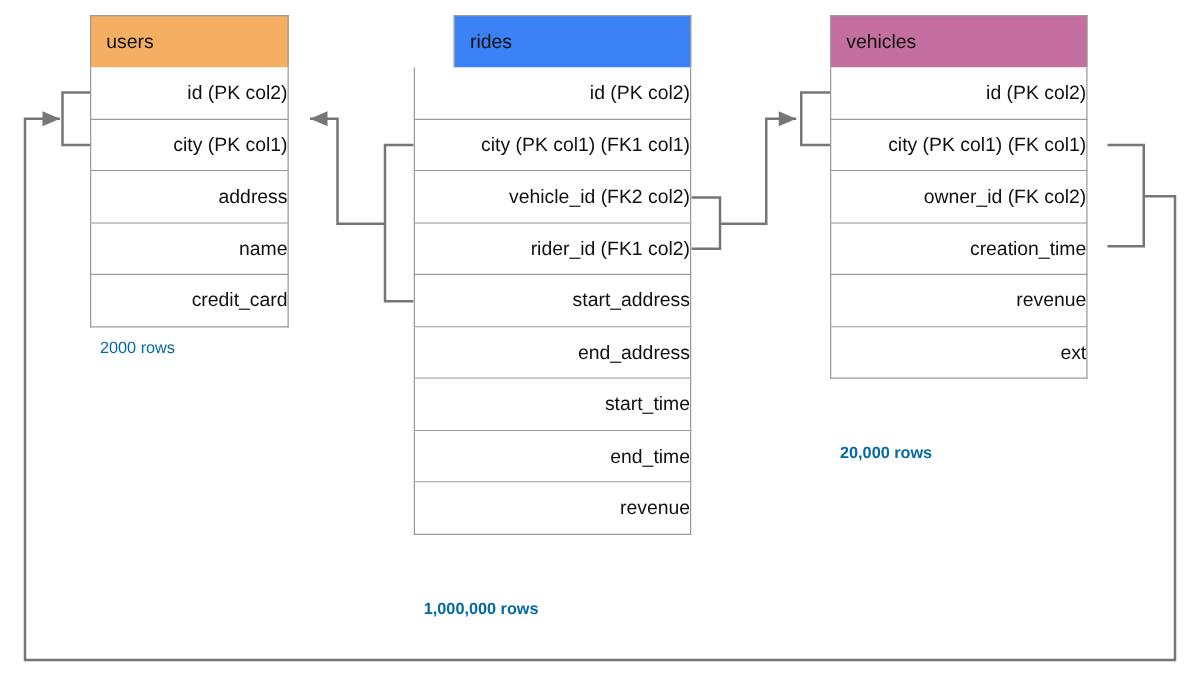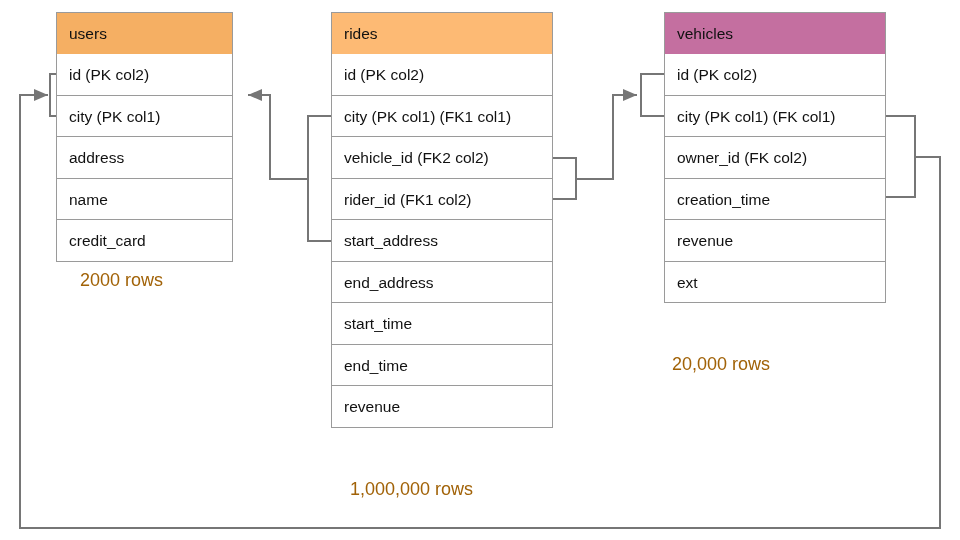--- a/index.html
+++ b/index.html
@@ -38,25 +38,26 @@
     height: 41.5px;
     line-height: 41px;
     padding: 0 0 0 12px;
     font-size: 15.5px;
     color: #111111;
     background: #ffffff;
     border: 1px solid #9a9a9a;
     border-top: none;
     white-space: nowrap;
     overflow: hidden;
+    text-align: right;
   }
   .rowcount {
     position: absolute;
-    font-size: 18px;
-    color: #a16207;
+    font-size: 13px;
+    color: #0369a1;
     white-space: nowrap;
     z-index: 3;
   }
   #wires {
     position: absolute;
     left: 0;
     top: 0;
     width: 960px;
     height: 540px;
     z-index: 1;
@@ -92,48 +93,48 @@
     <polygon class="arrow" points="637,95 623,89 623,101"></polygon>
 
     <polyline points="664,74 641,74 641,116 664,116"></polyline>
 
     <polyline points="886,116 915,116 915,197 886,197"></polyline>
 
     <polyline points="915,157 940,157 940,528 20,528 20,95 48,95"></polyline>
     <polygon class="arrow" points="48,95 34,89 34,101"></polygon>
   </svg>
 
-  <div class="er-table" style="left:56px; top:12px; width:177px;">
+  <div class="er-table" style="left:72px; top:12px; width:159px;">
     <div class="er-header" style="background:#F5AF63;">users</div>
     <div class="er-row">id (PK col2)</div>
     <div class="er-row">city (PK col1)</div>
     <div class="er-row">address</div>
     <div class="er-row">name</div>
     <div class="er-row">credit_card</div>
   </div>
   <div class="rowcount" style="left:80px; top:270px;">2000 rows</div>
 
   <div class="er-table" style="left:331px; top:12px; width:222px;">
-    <div class="er-header" style="background:#fdba74;">rides</div>
+    <div class="er-header" style="background:#3b82f6;margin-left:32px;">rides</div>
     <div class="er-row">id (PK col2)</div>
     <div class="er-row">city (PK col1) (FK1 col1)</div>
     <div class="er-row">vehicle_id (FK2 col2)</div>
     <div class="er-row">rider_id (FK1 col2)</div>
     <div class="er-row">start_address</div>
     <div class="er-row">end_address</div>
     <div class="er-row">start_time</div>
     <div class="er-row">end_time</div>
     <div class="er-row">revenue</div>
   </div>
-  <div class="rowcount" style="left:350px; top:479px;">1,000,000 rows</div>
+  <div class="rowcount" style="left:339px; top:479px;font-weight:bold;">1,000,000 rows</div>
 
-  <div class="er-table" style="left:664px; top:12px; width:222px;">
+  <div class="er-table" style="left:664px; top:12px; width:206px;">
     <div class="er-header" style="background:#C46FA0;">vehicles</div>
     <div class="er-row">id (PK col2)</div>
     <div class="er-row">city (PK col1) (FK col1)</div>
     <div class="er-row">owner_id (FK col2)</div>
     <div class="er-row">creation_time</div>
     <div class="er-row">revenue</div>
     <div class="er-row">ext</div>
   </div>
-  <div class="rowcount" style="left:672px; top:354px;">20,000 rows</div>
+  <div class="rowcount" style="left:672px; top:354px;font-weight:bold;">20,000 rows</div>
 
 </div>
 
 </body></html>

